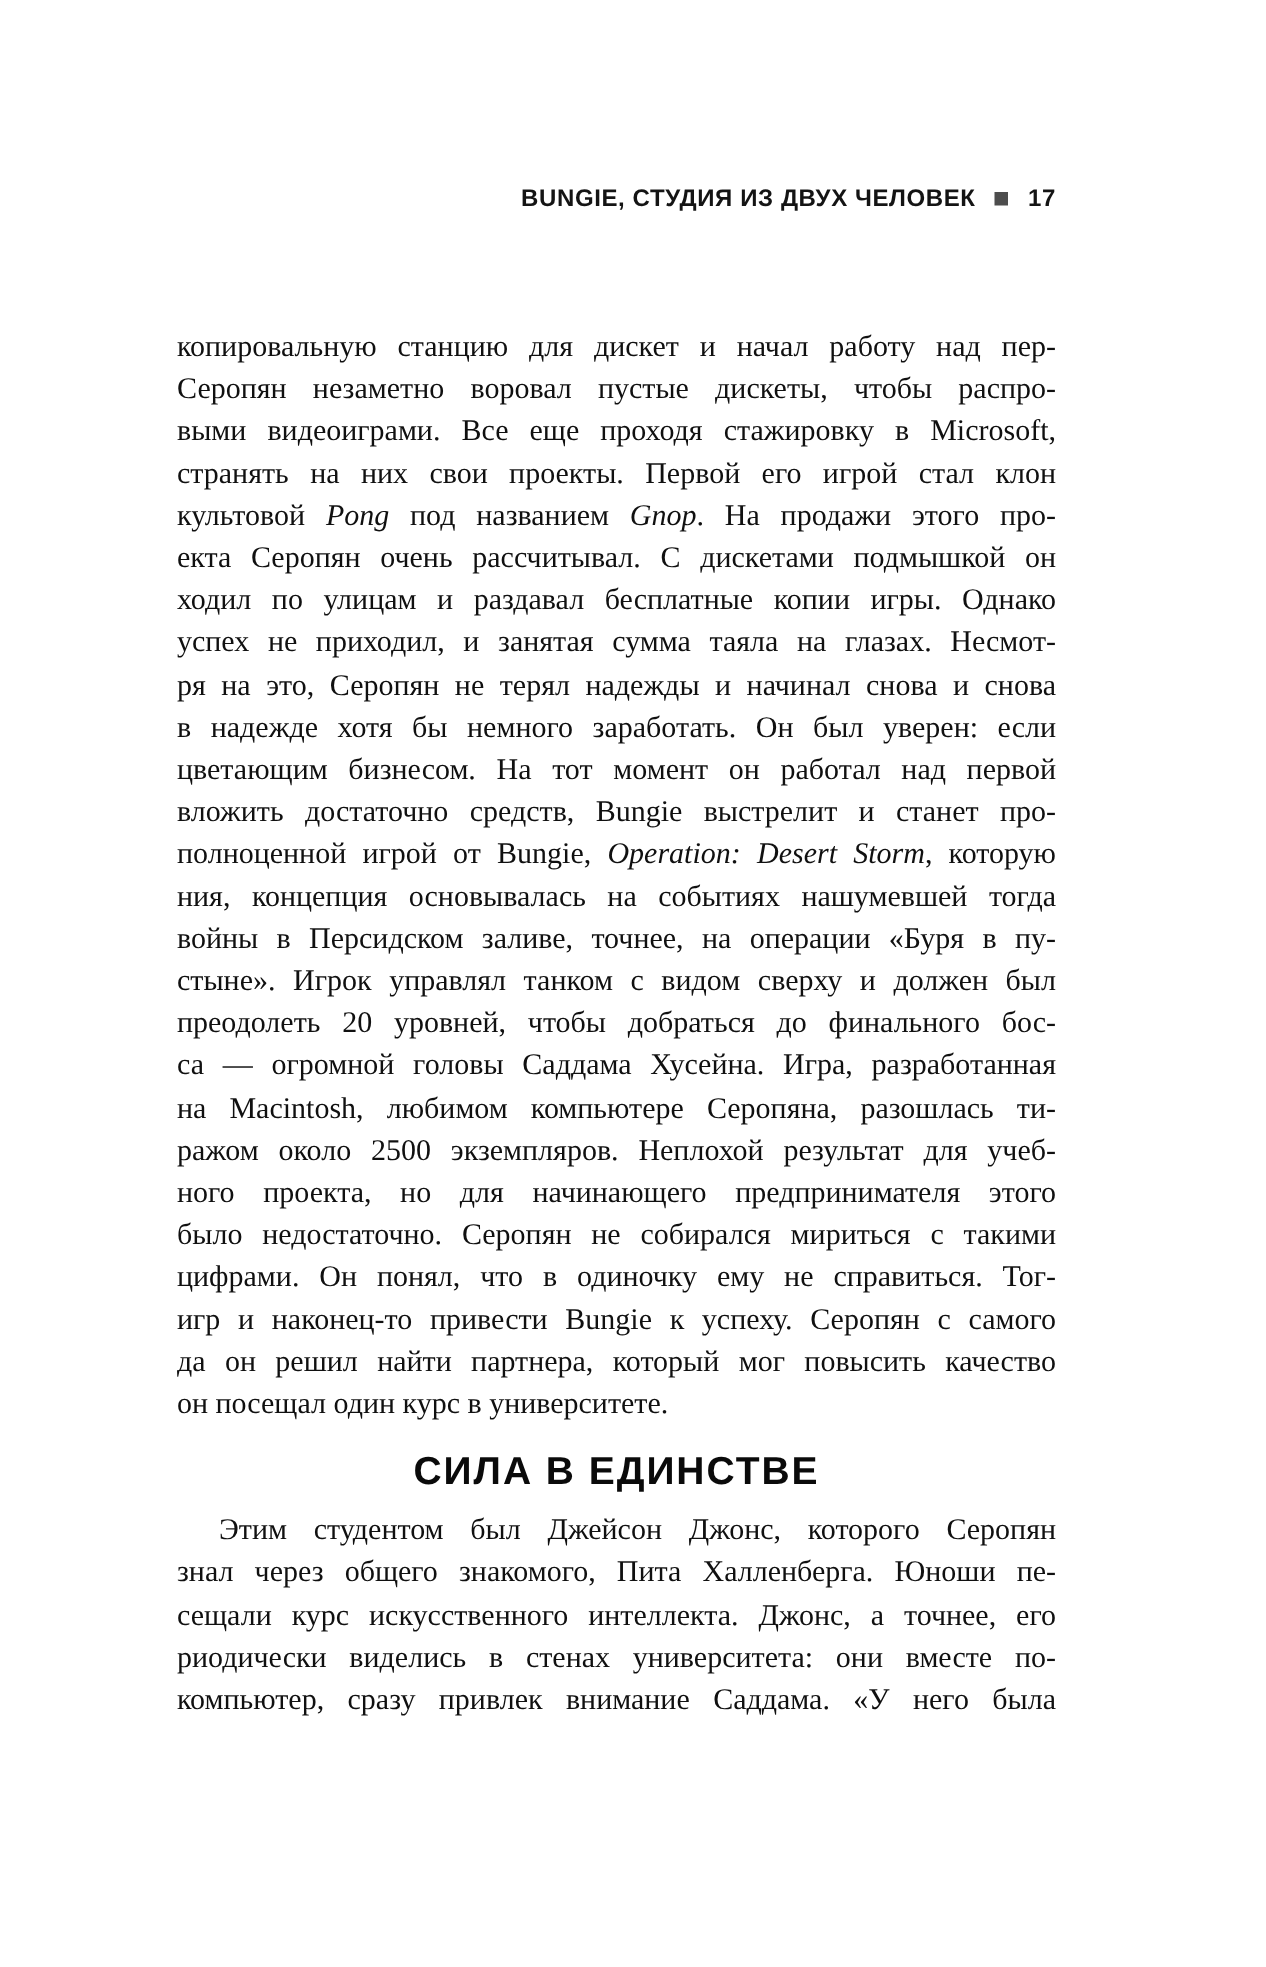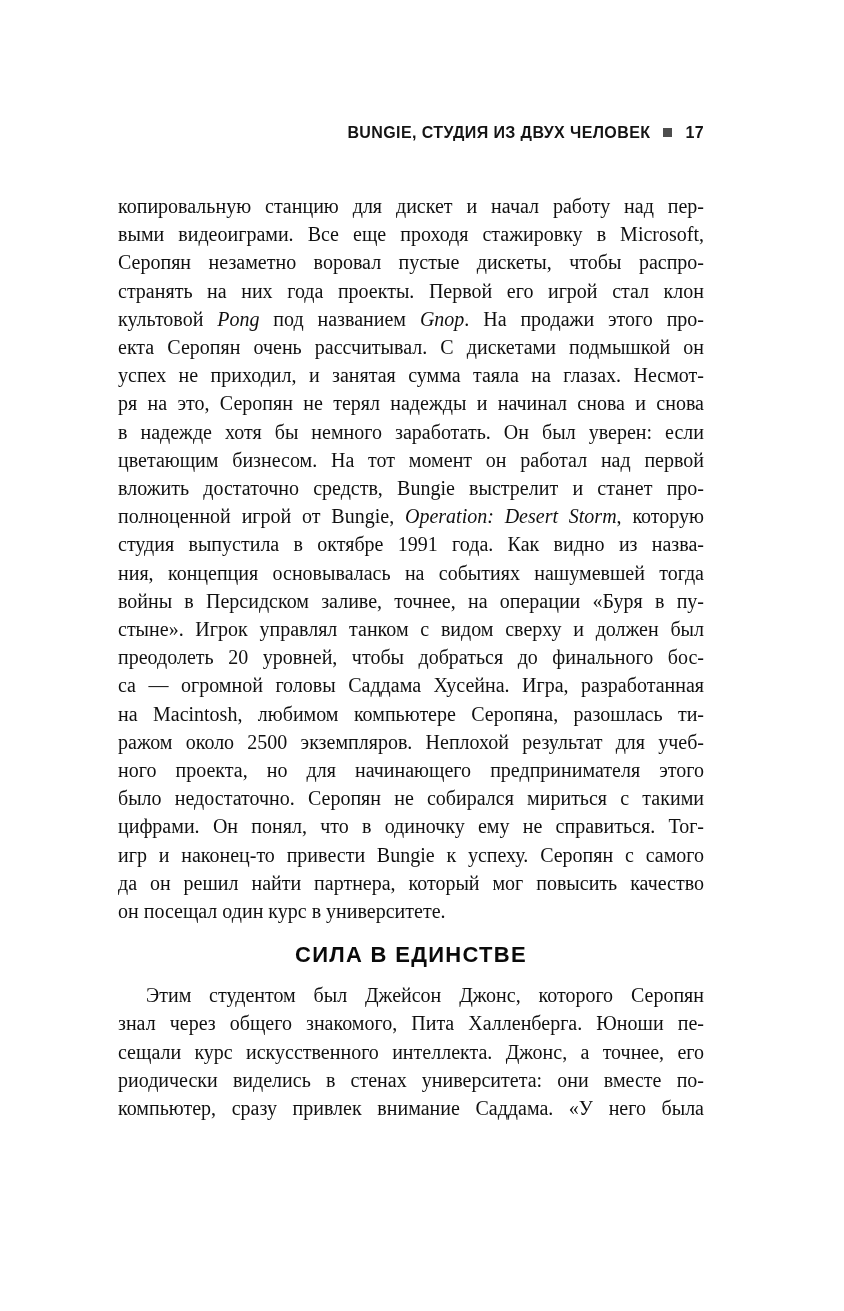--- a/index.html
+++ b/index.html
@@ -31,35 +31,35 @@
     color: #141414;
   }
   .sq {
     width: 9px;
     height: 9px;
     background: #4d4d4d;
     display: inline-block;
     flex: 0 0 auto;
   }
   .body-text {
-    margin-top: 50px;
+    margin-top: 75px;
     font-size: 20px;
     line-height: 28.2px;
     color: #101010;
   }
   .line {
     text-align: justify;
     text-align-last: justify;
   }
   .line.last { text-align-last: left; }
   .line.indent { text-indent: 28px; }
   .section-heading {
     font-family: "Liberation Sans", sans-serif;
     font-weight: bold;
-    font-size: 22px;
+    font-size: 26px;
     line-height: 26px;
     letter-spacing: 1.3px;
     text-align: center;
     margin: 17px 0 13px 0;
     color: #0a0a0a;
   }
 </style>
 </head>
 <body>
 
@@ -68,32 +68,32 @@
 
     <div class="running-header">
       <span>BUNGIE, СТУДИЯ ИЗ ДВУХ ЧЕЛОВЕК</span>
       <span class="sq"></span>
       <span>17</span>
     </div>
 
     <div class="body-text">
       <div>
           <div class="line">копировальную станцию для дискет и начал работу над пер-</div>
+          <div class="line">Серопян незаметно воровал пустые дискеты, чтобы распро-</div>
           <div class="line">выми видеоиграми. Все еще проходя стажировку в Microsoft,</div>
-          <div class="line">Серопян незаметно воровал пустые дискеты, чтобы распро-</div>
-          <div class="line">странять на них года проекты. Первой его игрой стал клон</div>
+          <div class="line">странять на них свои проекты. Первой его игрой стал клон</div>
           <div class="line">культовой <i>Pong</i> под названием <i>Gnop</i>. На продажи этого про-</div>
           <div class="line">екта Серопян очень рассчитывал. С дискетами подмышкой он</div>
+          <div class="line">ходил по улицам и раздавал бесплатные копии игры. Однако</div>
           <div class="line">успех не приходил, и занятая сумма таяла на глазах. Несмот-</div>
           <div class="line">ря на это, Серопян не терял надежды и начинал снова и снова</div>
           <div class="line">в надежде хотя бы немного заработать. Он был уверен: если</div>
           <div class="line">цветающим бизнесом. На тот момент он работал над первой</div>
           <div class="line">вложить достаточно средств, Bungie выстрелит и станет про-</div>
           <div class="line">полноценной игрой от Bungie, <i>Operation: Desert Storm</i>, которую</div>
-          <div class="line">студия выпустила в октябре 1991 года. Как видно из назва-</div>
           <div class="line">ния, концепция основывалась на событиях нашумевшей тогда</div>
           <div class="line">войны в Персидском заливе, точнее, на операции «Буря в пу-</div>
           <div class="line">стыне». Игрок управлял танком с видом сверху и должен был</div>
           <div class="line">преодолеть 20 уровней, чтобы добраться до финального бос-</div>
           <div class="line">са — огромной головы Саддама Хусейна. Игра, разработанная</div>
           <div class="line">на Macintosh, любимом компьютере Серопяна, разошлась ти-</div>
           <div class="line">ражом около 2500 экземпляров. Неплохой результат для учеб-</div>
           <div class="line">ного проекта, но для начинающего предпринимателя этого</div>
           <div class="line">было недостаточно. Серопян не собирался мириться с такими</div>
           <div class="line">цифрами. Он понял, что в одиночку ему не справиться. Тог-</div>

